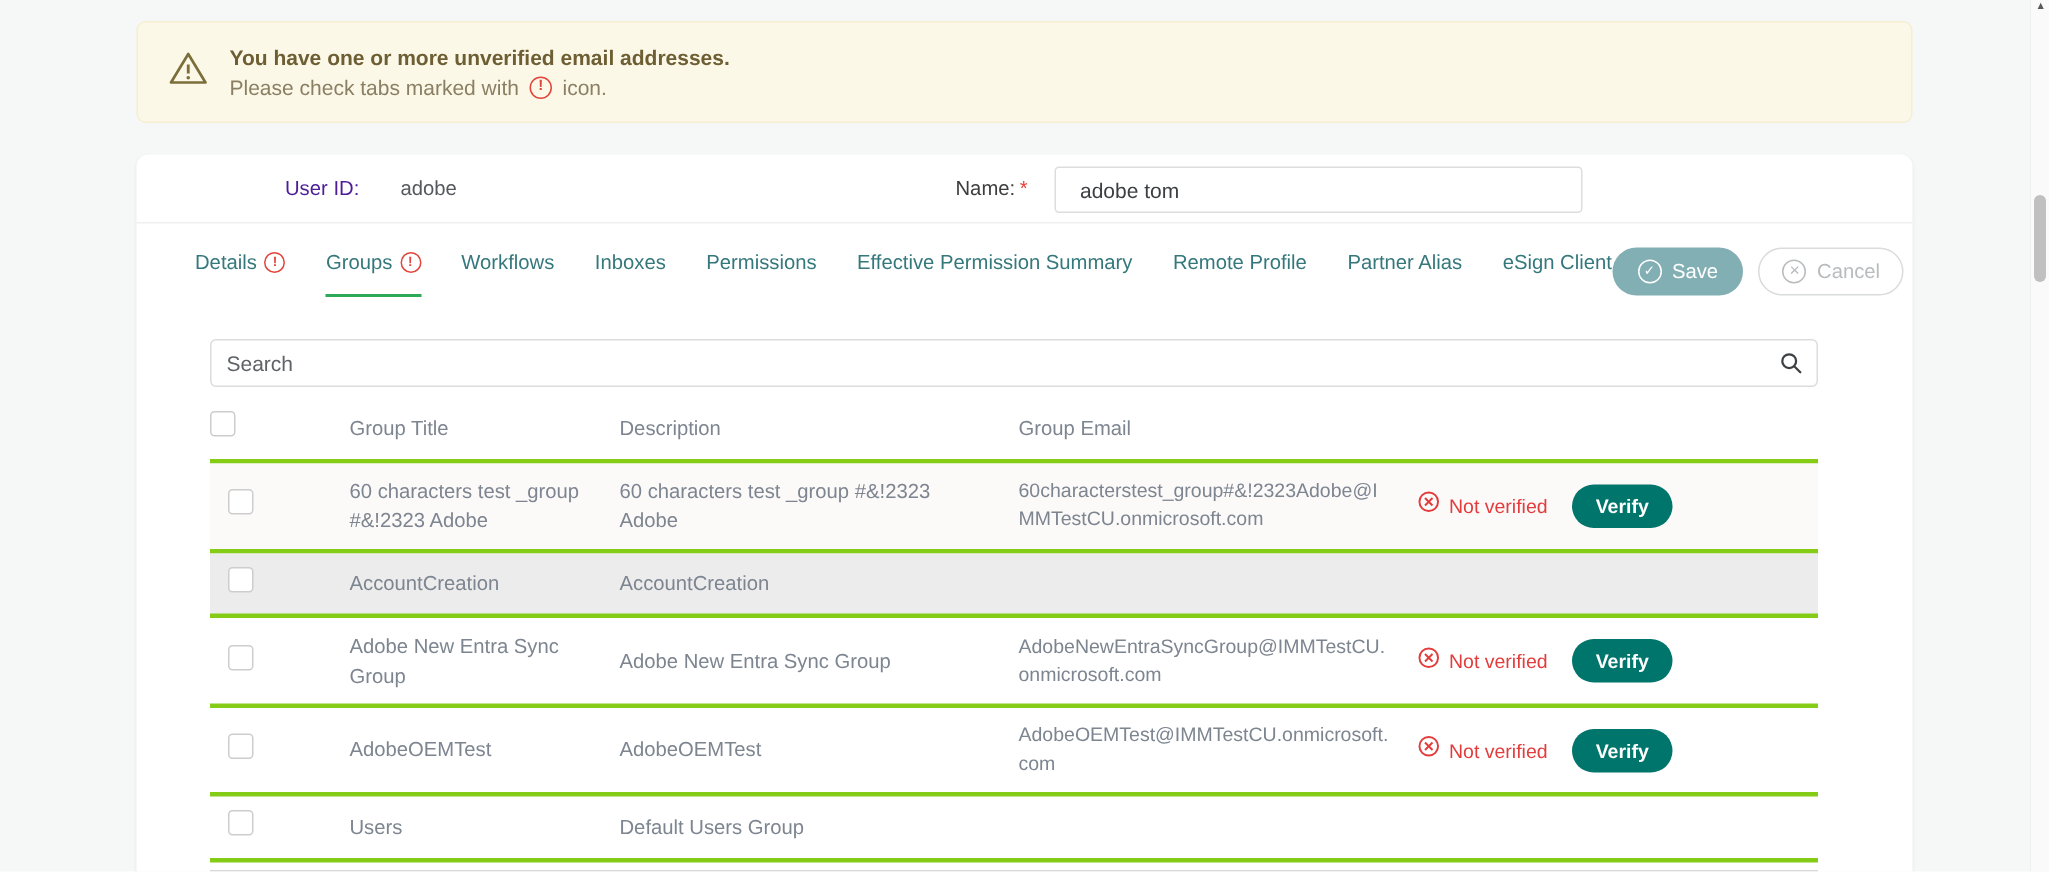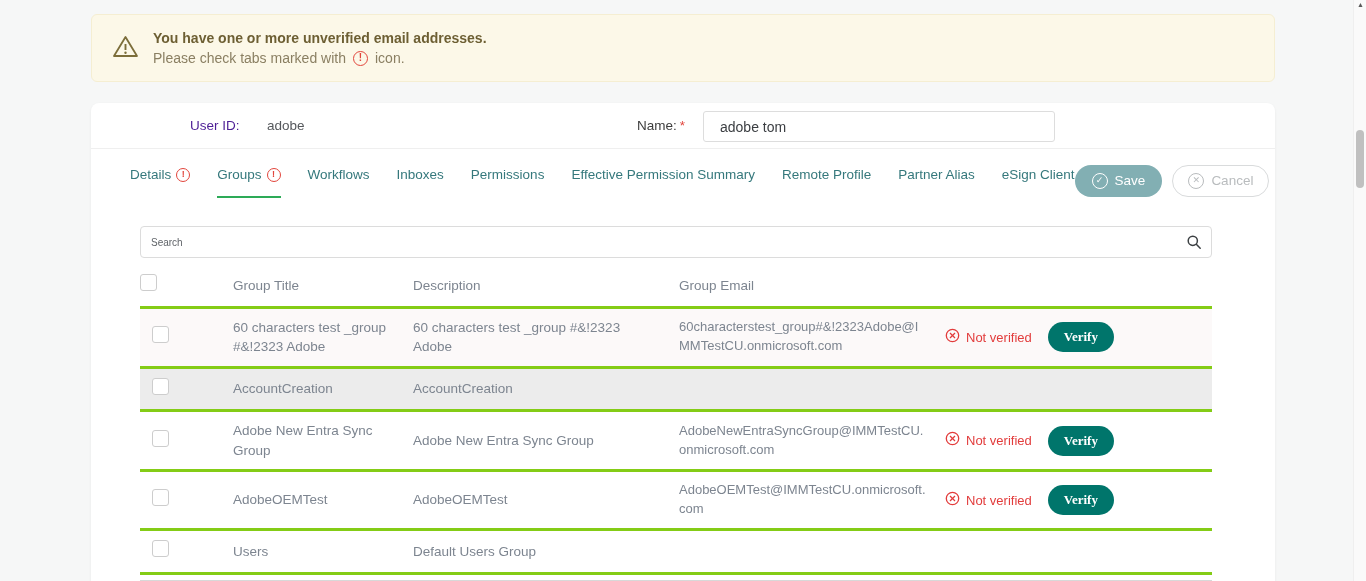--- a/index.html
+++ b/index.html
@@ -71,21 +71,21 @@
     font-size:9px; margin-right:7px; line-height:1; flex:0 0 auto;
   }
   .save-btn { background:#82afb3; color:#ffffff; border:none; padding:8px 17px; }
   .cancel-btn { background:#ffffff; color:#b9bcbe; border:1px solid #d9dbdc; padding:7px 15px; }
 
   
   .content { padding:0 63px 0 49px; }
   .search-wrap { position:relative; margin-top:28px; }
   .search-input {
     width:100%; height:32px; border:1px solid #dcdcdc; border-radius:4px;
-    padding:0 34px 0 10px; font-size:10px; color:#4b4f54;
+    padding:0 34px 0 10px; font-size:14px; color:#4b4f54;
     font-family:"Liberation Sans", sans-serif; background:#fff; outline:none;
   }
   .search-input::placeholder { color:#5f6368; opacity:1; }
   .search-icon { position:absolute; right:10px; top:8px; width:16px; height:16px; }
 
   
   .table { margin-top:7px; }
   .trow {
     display:grid;
     grid-template-columns:93px 180px 266px 266px 1fr;
@@ -102,21 +102,21 @@
   input[type="checkbox"] {
     appearance:none; -webkit-appearance:none;
     width:17px; height:17px; border:1px solid #cdcdcd; border-radius:3px;
     background:#fff; margin:0; cursor:pointer;
   }
   .status-cell { display:flex; align-items:center; gap:6px; padding:7px 0; }
   .status-text { color:#e23c3c; font-size:13px; white-space:nowrap; }
   .verify-btn {
     margin-left:10px; background:#00756b; color:#fff; border:none;
     border-radius:16px; padding:7px 16px; font-size:13px; font-weight:bold;
-    cursor:pointer; font-family:Liberation Serif, serif;
+    cursor:pointer; font-family:Liberation Sans, sans-serif;
   }
   .table-bottom { height:6px; border-bottom:1px solid #d8d8d8; }
 
   
   .scroll-track {
     position:fixed; right:0; top:0; width:13px; height:581px;
     background:#fafafa; border-left:1px solid #efefef;
   }
   .scroll-arrow { position:absolute; top:1px; left:3px; font-size:7px; color:#5a5a5a; }
   .scroll-thumb {

